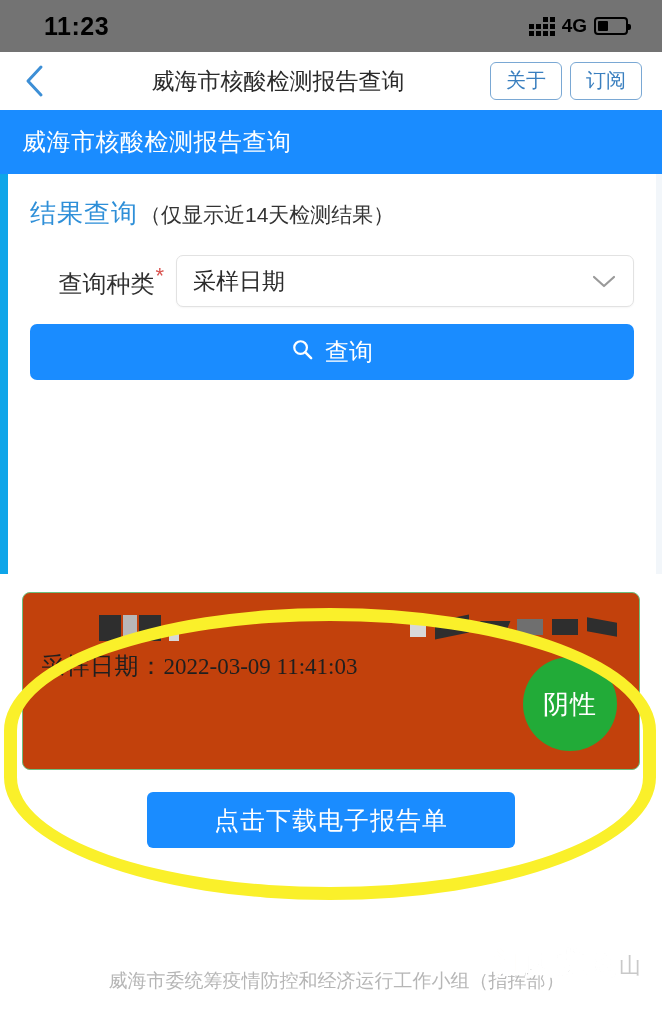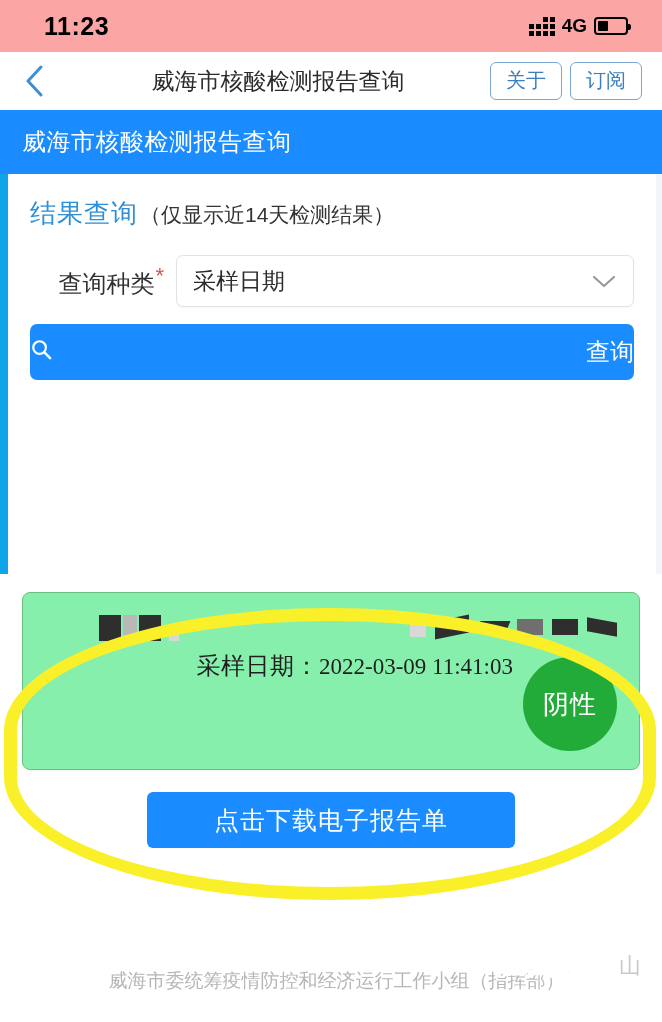--- a/index.html
+++ b/index.html
@@ -17,21 +17,21 @@
     position: relative;
   }
 
   
   .statusbar {
     height: 52px;
     display: flex;
     align-items: center;
     justify-content: space-between;
     padding: 0 34px 0 44px;
-    background: #fca5a5;
+    background: #737373;
   }
   .status-time {
     font-size: 25px;
     font-weight: bold;
     color: #000;
     letter-spacing: 0.5px;
   }
   .status-right {
     display: flex;
     align-items: center;
@@ -224,21 +224,21 @@
   
   .btn-search {
     margin: 6px 22px 0 22px;
     height: 56px;
     background: #1a8cff;
     border-radius: 7px;
     color: #fff;
     font-size: 24px;
     display: flex;
     align-items: center;
-    justify-content: space-between;
+    justify-content: center;
     gap: 11px;
     border: none;
     width: calc(100% - 44px);
     font-family: inherit;
   }
 
   
   .note {
     margin: 22px 22px 0 22px;
     color: #e23b3b;
@@ -249,25 +249,24 @@
 
   
   .result-area {
     position: relative;
     padding: 18px 22px 0 22px;
     background: #fff;
   }
   .result-card {
     border: 1px solid #6cbf7e;
     border-radius: 8px;
-    background: #86efac;
+    background: #c2410c;
     padding: 14px 18px 20px 18px;
     position: relative;
     min-height: 178px;
-    text-align: right;
   }
   .card-top {
     height: 42px;
     display: flex;
     align-items: center;
     position: relative;
   }
   .card-top .name-block {
     margin-left: 58px;
     display: flex;

